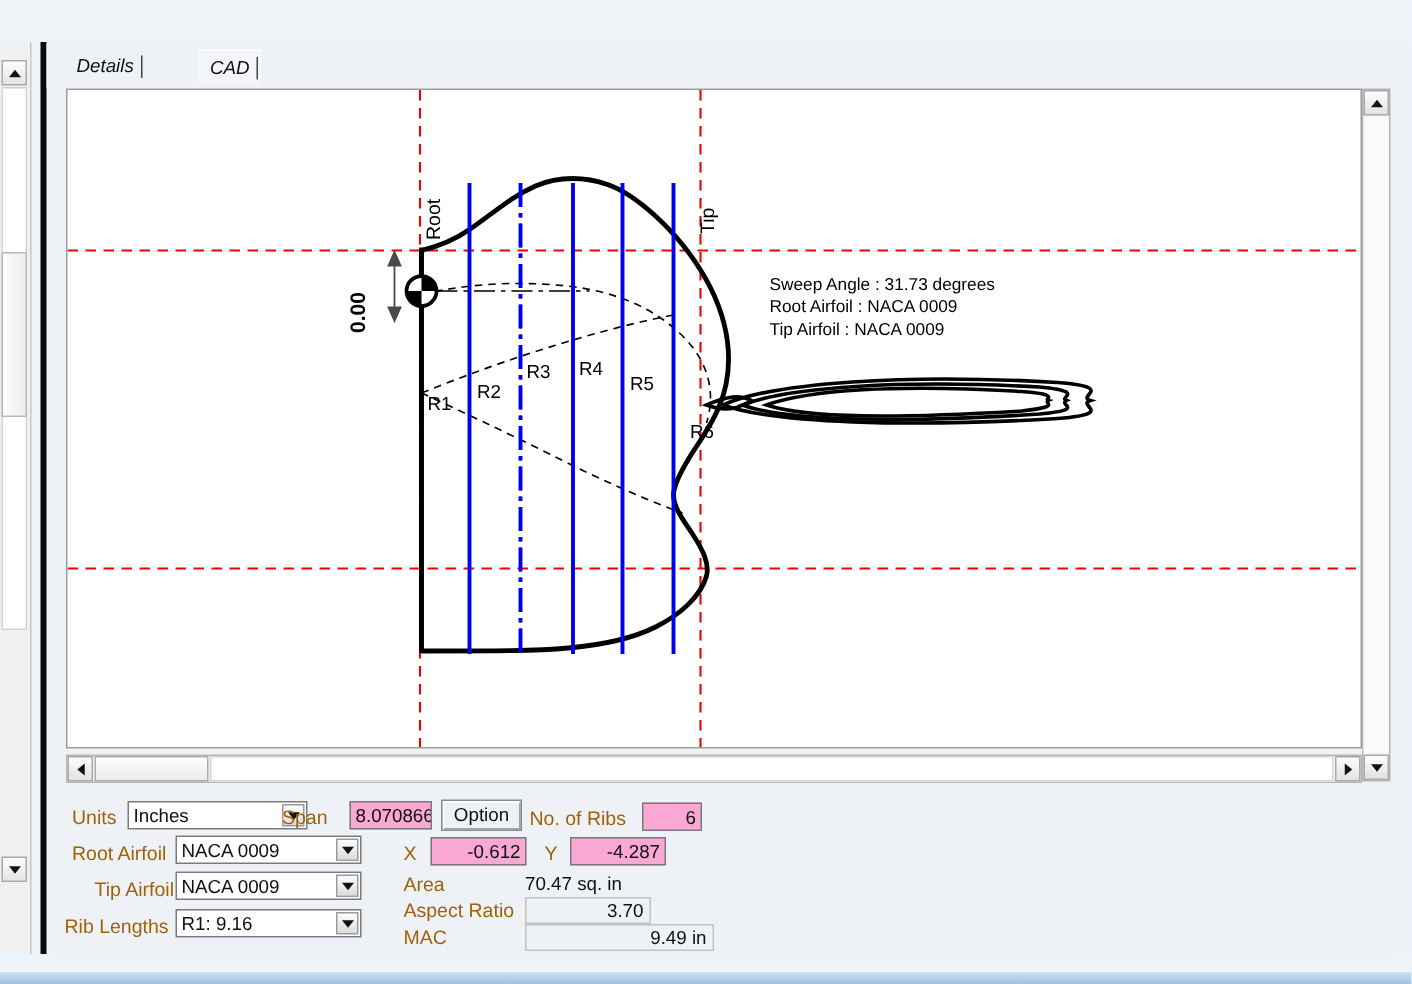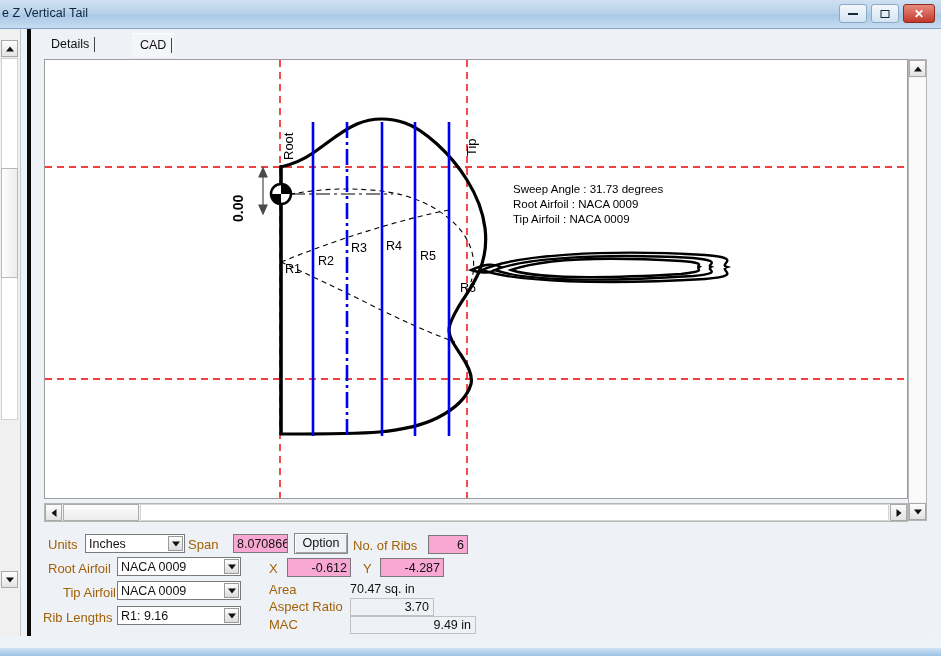--- a/index.html
+++ b/index.html
@@ -56,21 +56,21 @@
   .wbtn .g{position:absolute;left:50%;top:50%;transform:translate(-50%,-50%);
      font-size:10px;color:#15283c;line-height:1;}
   .wbtn.close .g{color:#fff;font-weight:bold;font-size:12px;}
   .min-glyph{width:10px;height:2px;background:#15283c;display:block;}
   .max-glyph{width:9px;height:8px;border:1.5px solid #15283c;display:block;box-sizing:border-box;}
 
   
   .tabstrip{position:absolute;left:31px;top:29px;width:910px;height:30px;
      background:#eef1f5;}
   .tab{position:absolute;top:4px;height:24px;font-size:12.5px;color:#111;
-     padding:4px 8px 0 8px;box-sizing:border-box;}
+     padding:4px 8px 0 8px;box-sizing:border-box;font-style:italic;}
   .tab.sel{background:#f3f5f8;border-top:1px solid #fff;}
   .tab .bar{position:absolute;right:2px;top:4px;width:1px;height:15px;background:#444;}
 
   
   .canvas-frame{position:absolute;left:44px;top:59px;width:864px;height:440px;
      background:#fff;border:1px solid #9c9c9c;box-sizing:border-box;}
   #draw{position:absolute;left:0;top:0;}
 
   
   .vsb{position:absolute;left:908px;top:59px;width:19px;height:462px;
@@ -125,40 +125,20 @@
     <div class="track"></div>
     <div class="thumb"></div>
     <div class="btn up">
         <i class="arrow-up"></i>
       </div>
     <div class="btn dn">
         <i class="arrow-dn"></i>
       </div>
   </div>
 
-  <div id="win">
-    <div class="titlebar">
-      <div class="title-text" style="left: 2px;">e Z Vertical Tail</div>
-      <div class="winbtns">
-        <div class="wbtn">
-          <span class="g">
-              <span class="min-glyph"></span>
-            </span>
-        </div>
-        <div class="wbtn">
-          <span class="g">
-              <span class="max-glyph"></span>
-            </span>
-        </div>
-        <div class="wbtn close">
-          <span class="g">✕</span>
-        </div>
-      </div>
-    </div>
-  </div>
 
   <div class="tabstrip">
     <div class="tab" style="left:12px;">
       <span>Details</span>
       <span class="bar"></span>
     </div>
     <div class="tab sel" style="left:101px;">
       <span>CAD</span>
       <span class="bar"></span>
     </div>
@@ -270,21 +250,21 @@
         <i class="arrow-lt"></i>
       </div>
     <div class="b rt">
         <i class="arrow-rt"></i>
       </div>
   </div>
 
   <div class="panel">
 
     <div class="lbl" style="left:11px;top:537px;transform:translateY(-529px);">Units</div>
-    <div class="combo" style="left:48px;top:5px;width:100px;">
+    <div class="combo" style="left:48px;top:5px;width:120px;">
       <span class="txt">Inches</span>
       <span class="drop">
           <i class="arrow-dn"></i>
         </span>
     </div>
     <div class="lbl" style="left:151px;top:8px;">Span</div>
     <div class="tbox lft" style="left:196px;top:5px;width:55px;">
       <span class="txt">8.070866</span>
     </div>
     <div class="btn3d" style="left:257px;top:4px;width:54px;">

